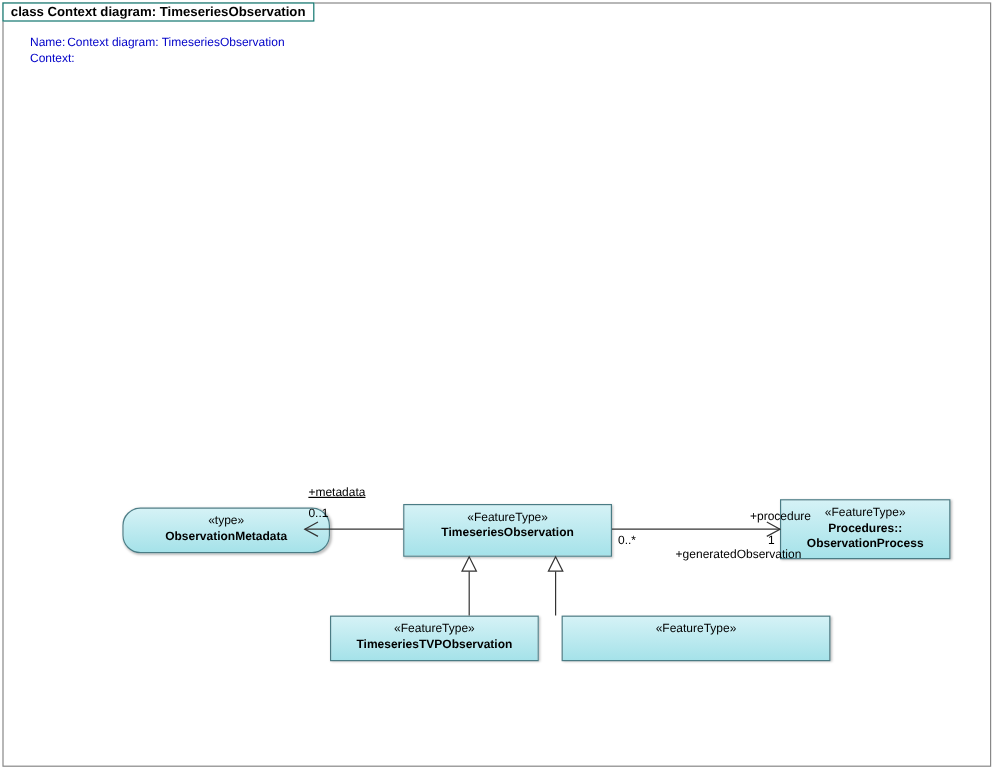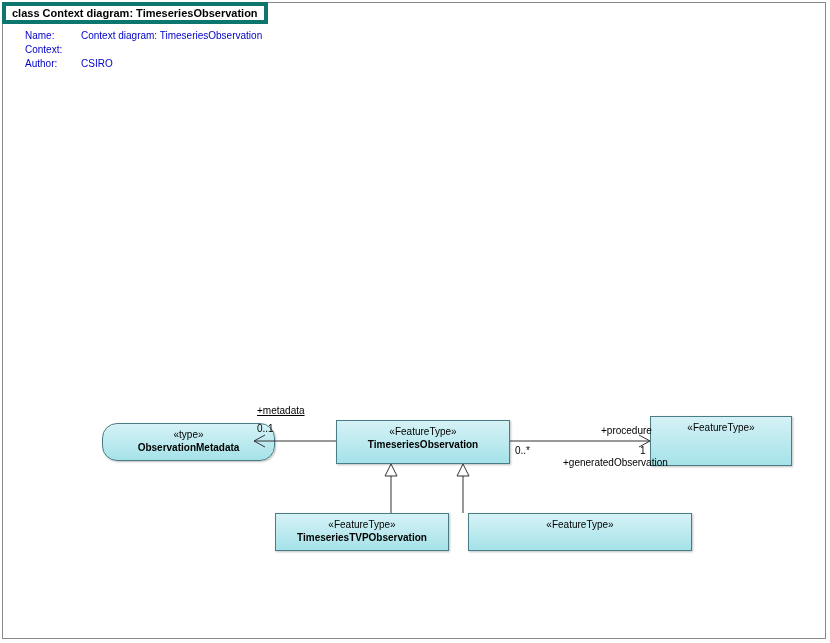--- a/index.html
+++ b/index.html
@@ -19,39 +19,39 @@
     top: 2px;
     width: 824px;
     height: 637px;
     border: 1px solid #888;
     background: #fff;
   }
   .title-tab {
     position: absolute;
     left: -1px;
     top: -1px;
-    border: 4px solid #0f766e;
+    border: 1px solid #0f766e;
     padding: 1px 6px;
     background: #fff;
     font-weight: bold;
     font-size: 11px;
   }
   .title-tab .prefix {
     font-weight: bold;
   }
   .meta-block {
     position: absolute;
     left: 22px;
     top: 26px;
     color: #0000c8;
     font-size: 10px;
     line-height: 14px;
   }
   .meta-row { display: flex; }
-  .meta-label { width: 56px; }
+  .meta-label { width: 31px; }
   .meta-value { }
   .uml-class {
     position: absolute;
     background: linear-gradient(to bottom, #d5f2f6 0%, #a5e2e9 100%);
     border: 1px solid #4a7c85;
     text-align: center;
     padding: 4px 6px;
     box-shadow: 1px 1px 2px rgba(0,0,0,0.25);
     font-size: 10px;
     line-height: 13px;
@@ -81,38 +81,36 @@
   </div>
 
   <div class="meta-block">
     <div class="meta-row">
       <span class="meta-label">Name:</span>
       <span class="meta-value">Context diagram: TimeseriesObservation</span>
     </div>
     <div class="meta-row">
       <span class="meta-label">Context:</span>
     </div>
-    <div class="meta-row">
-      <span class="meta-label">Author:</span>
-      <span class="meta-value">CSIRO</span>
-    </div>
   </div>
 
   <div class="uml-class" style="left:99px; top:420px; width:173px; height:38px;border-radius:15px;">
     <div class="stereo">«type»</div>
     <div class="cname">ObservationMetadata</div>
   </div>
 
   <div class="uml-class" style="left:333px; top:417px; width:174px; height:44px;">
     <div class="stereo">«FeatureType»</div>
     <div class="cname">TimeseriesObservation</div>
   </div>
 
   <div class="uml-class" style="left:647px; top:413px; width:142px; height:50px;">
     <div class="stereo">«FeatureType»</div>
+    <div class="cname" style="white-space:pre-line;">Procedures::
+ObservationProcess</div>
   </div>
 
   <div class="uml-class" style="left:272px; top:510px; width:174px; height:38px;">
     <div class="stereo">«FeatureType»</div>
     <div class="cname">TimeseriesTVPObservation</div>
   </div>
 
   <div class="uml-class" style="left:465px; top:510px; width:224px; height:38px;">
     <div class="stereo">«FeatureType»</div>
   </div>
@@ -128,19 +126,19 @@
     <line x1="388" y1="510" x2="388" y2="473" stroke="#333" stroke-width="1"></line>
     <polygon points="388,461 382,473 394,473" fill="#fff" stroke="#333" stroke-width="1"></polygon>
 
     <line x1="460" y1="510" x2="460" y2="473" stroke="#333" stroke-width="1"></line>
     <polygon points="460,461 454,473 466,473" fill="#fff" stroke="#333" stroke-width="1"></polygon>
   </svg>
 
   <div class="assoc-label" style="left:254px; top:402px;text-decoration:underline;">+metadata</div>
   <div class="assoc-label" style="left:254px; top:420px;">0..1</div>
 
-  <div class="assoc-label" style="left:598px; top:422px;">+procedure</div>
+  <div class="assoc-label" style="left:622px; top:422px;">+procedure</div>
   <div class="assoc-label" style="left:637px; top:442px;">1</div>
 
   <div class="assoc-label" style="left:512px; top:442px;">0..*</div>
   <div class="assoc-label" style="left:512px; top:454px;margin-left:48px;">+generatedObservation</div>
 
 </div>
 
 </body></html>

